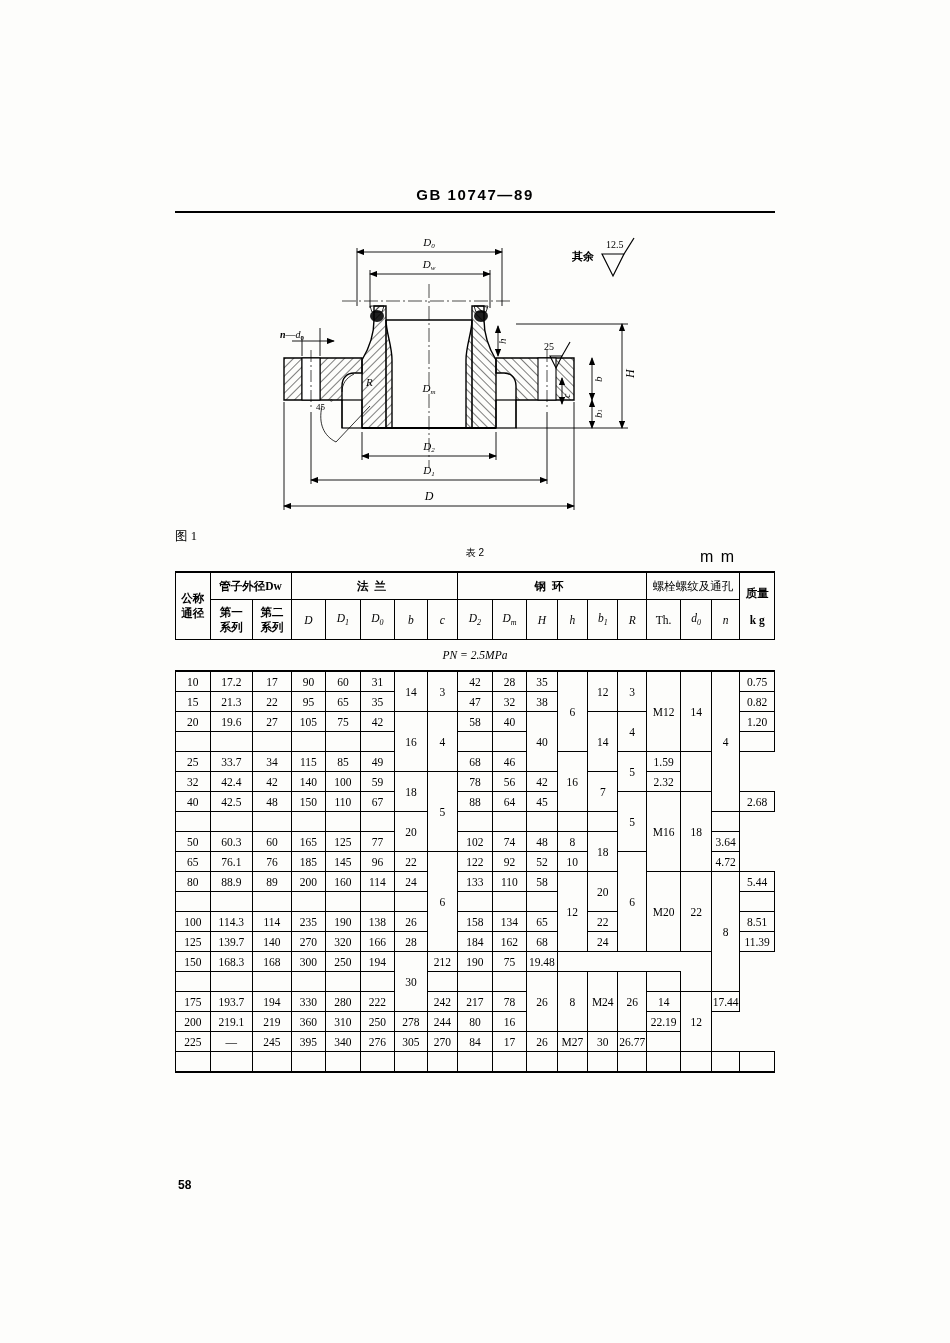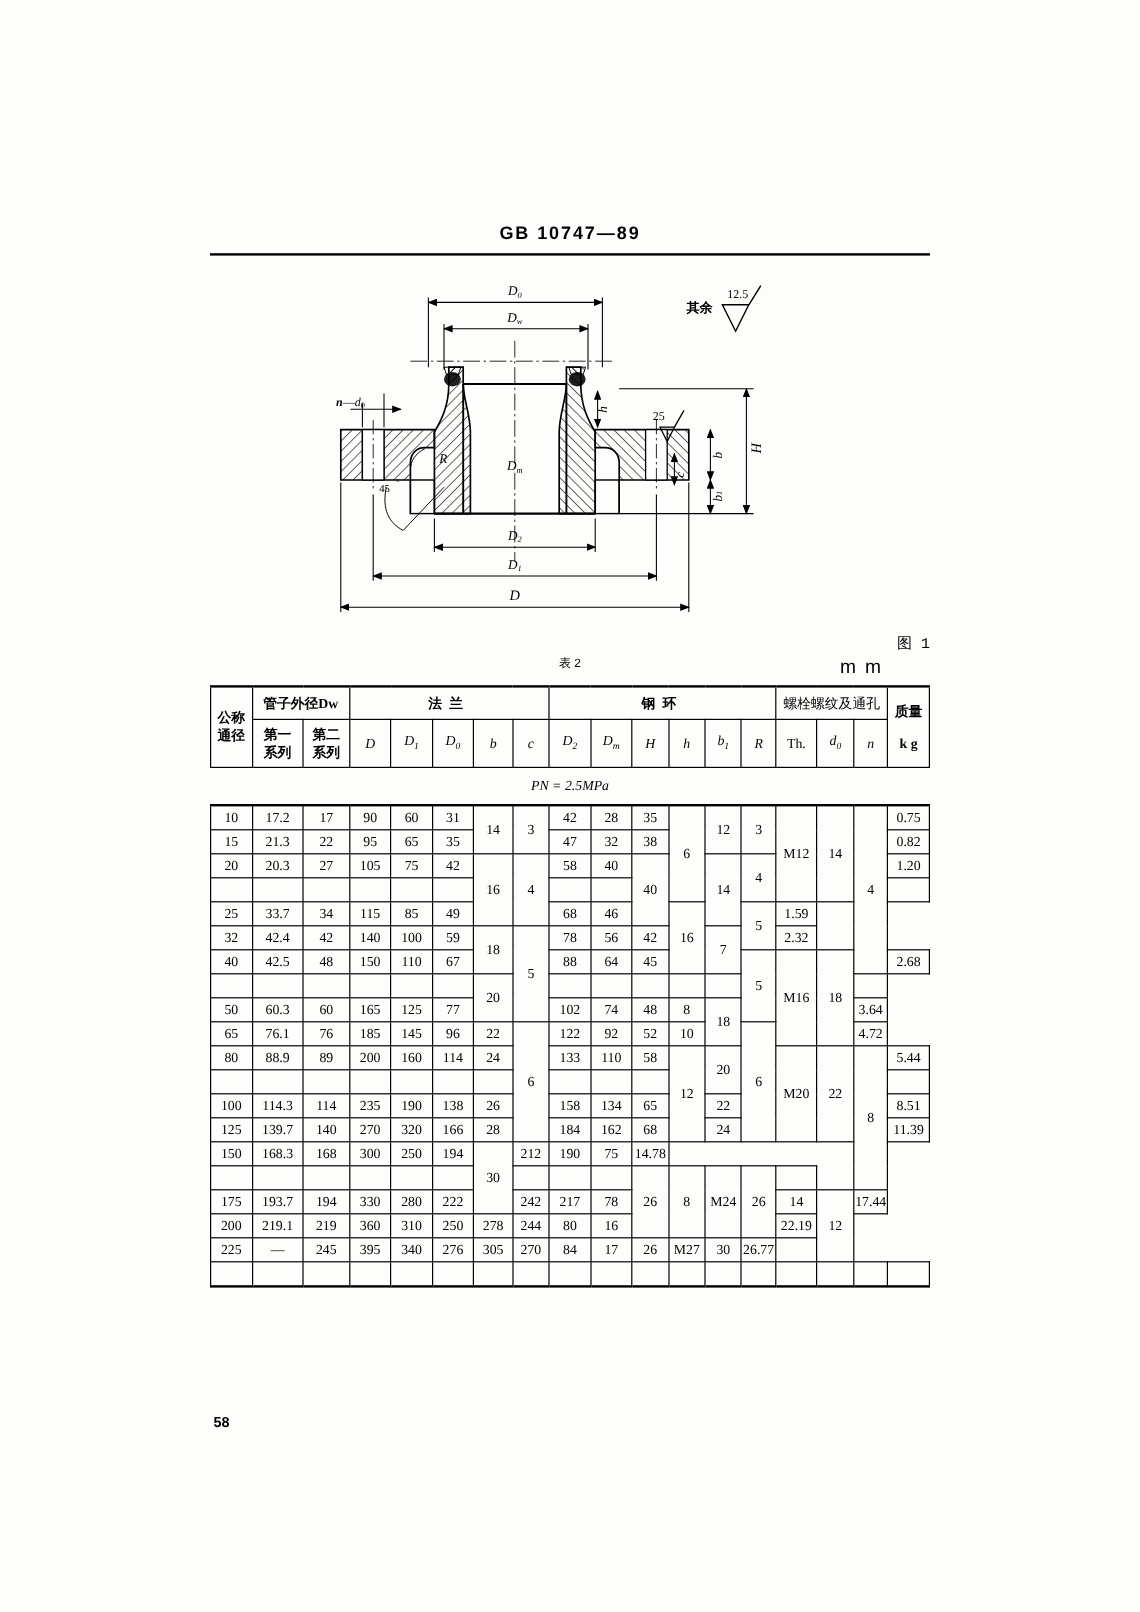--- a/index.html
+++ b/index.html
@@ -14,22 +14,22 @@
   .std-header{position:absolute;left:175px;top:186px;width:600px;text-align:center;}
   .std-header .code{
     font-family:"Liberation Sans","DejaVu Sans",sans-serif;
     font-weight:bold;font-size:15px;letter-spacing:1.6px;
   }
   .hrule{position:absolute;left:175px;top:211px;width:600px;height:2.2px;background:#000;}
 
   
   .drawing{position:absolute;left:262px;top:228px;width:420px;height:290px;}
   .drawing svg{display:block;}
-  .figcap{position:absolute;left:175px;top:528px;width:600px;text-align:right;
-          font-family:Liberation Mono, monospace;font-size:12.5px;}
+  .figcap{position:absolute;left:175px;top:528px;width:600px;text-align:left;
+          font-family:Liberation Serif, serif;font-size:12.5px;}
   .figcap2{position:absolute;left:175px;top:546px;width:600px;text-align:center;
           font-family:"Liberation Sans","DejaVu Sans",sans-serif;font-size:10px;}
   .unit-mm{position:absolute;left:700px;top:548px;font-size:16px;letter-spacing:1.5px;
            font-family:"Liberation Sans","DejaVu Sans",sans-serif;}
 
   
   .tbl-wrap{position:absolute;left:175px;top:571px;width:600px;}
   table.main{border-collapse:collapse;width:600px;table-layout:fixed;}
   table.main td,table.main th{
     border:0.8px solid #000;padding:0;margin:0;text-align:center;vertical-align:middle;
@@ -312,21 +312,21 @@
       <td class="val">65</td>
       <td class="val">35</td>
       <td class="val">47</td>
       <td class="val">32</td>
       <td class="val">38</td>
       <td class="val">0.82</td>
     </tr>
 
     <tr class="dat">
       <td class="val">20</td>
-      <td class="val">20.3</td>
+      <td class="val">19.6</td>
       <td class="val">27</td>
       <td class="val">105</td>
       <td class="val">75</td>
       <td class="val">42</td>
       <td class="val" rowspan="3">16</td>
       <td class="val" rowspan="3">4</td>
       <td class="val">58</td>
       <td class="val">40</td>
       <td class="val" rowspan="3">40</td>
       <td class="val" rowspan="3">14</td>
@@ -507,21 +507,21 @@
       <td class="val">150</td>
       <td class="val">168.3</td>
       <td class="val">168</td>
       <td class="val">300</td>
       <td class="val">250</td>
       <td class="val">194</td>
       <td class="val" rowspan="3">30</td>
       <td class="val">212</td>
       <td class="val">190</td>
       <td class="val">75</td>
-      <td class="val">14.78</td>
+      <td class="val">19.48</td>
     </tr>
 
     <tr class="spacer">
       <td></td>
       <td></td>
       <td></td>
       <td></td>
       <td></td>
       <td></td>
       <td></td>

